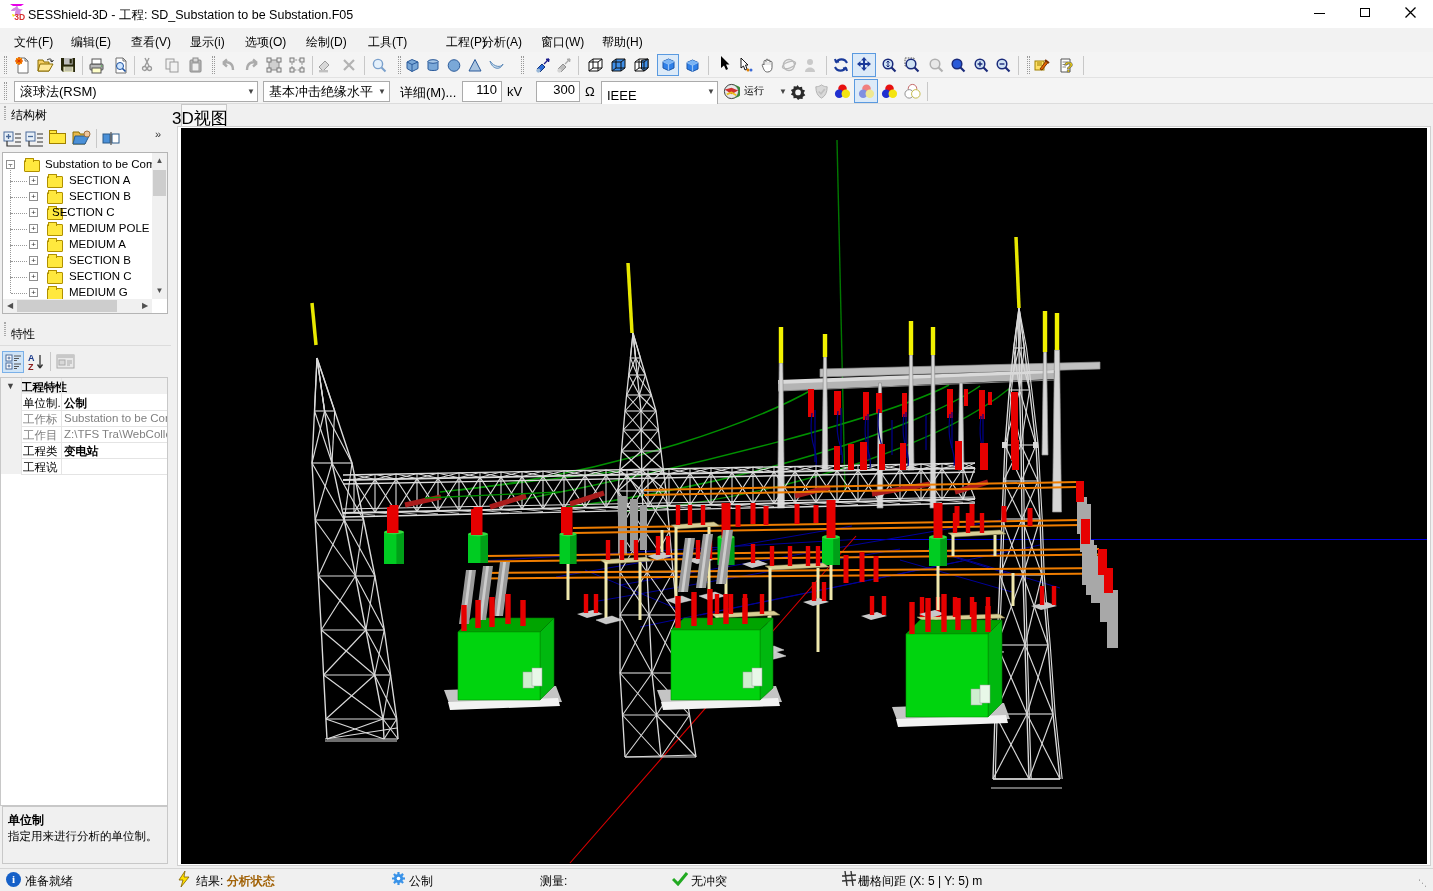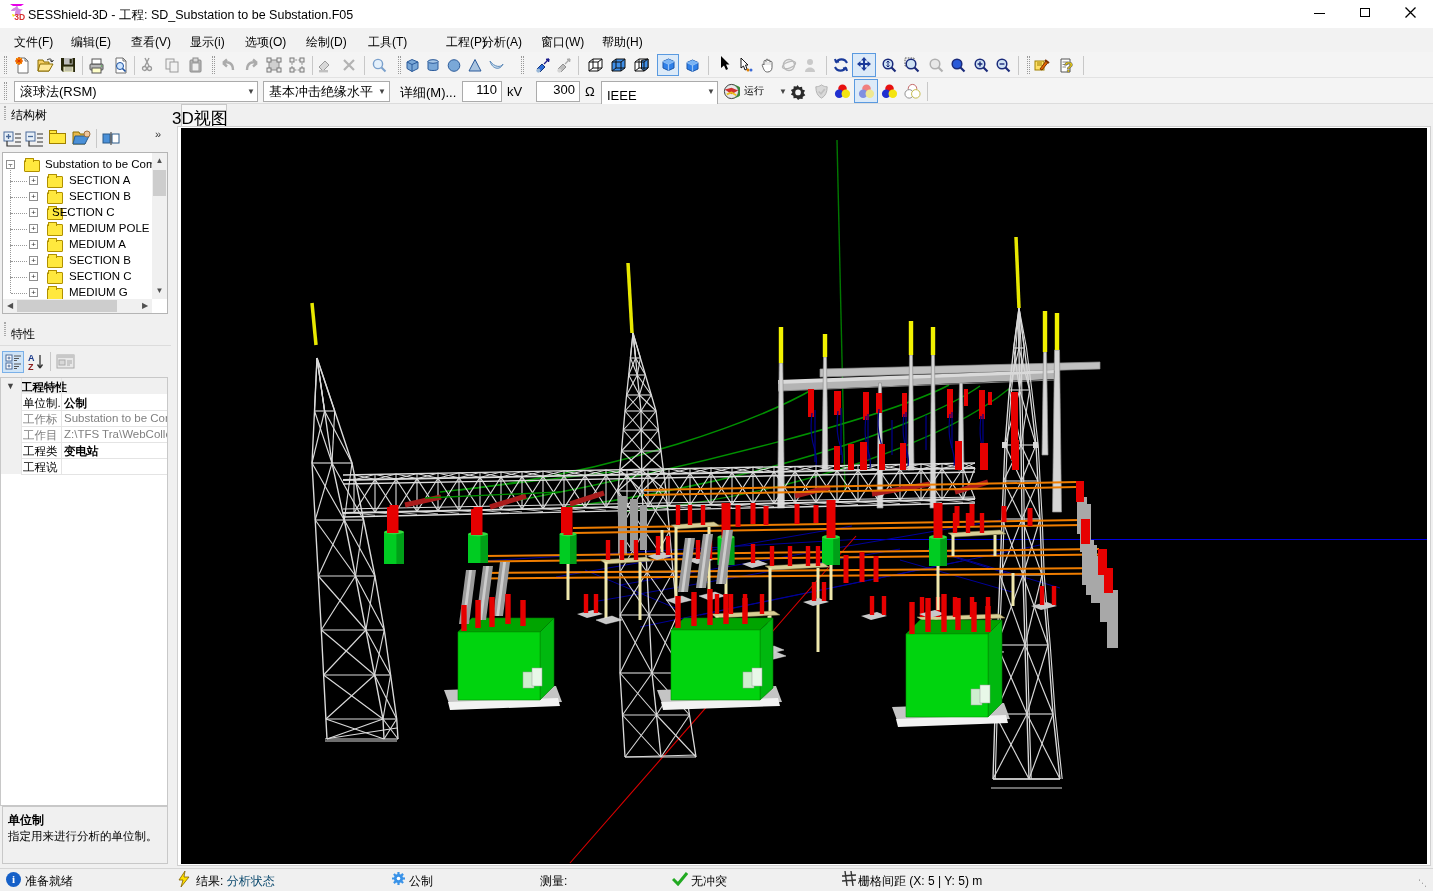--- a/index.html
+++ b/index.html
@@ -1114,21 +1114,21 @@
     <rect x="471.0" y="509.0" width="9.0" height="26.0" fill="#e60000"></rect>
     <rect x="561.0" y="507.0" width="9.0" height="26.0" fill="#e60000"></rect>
   </svg>
 
 <div class="abs" style="left:0;top:868px;width:1433px;height:23px;background:#f0f0f0;border-top:1px solid #d5d5d5"></div>
 <div class="abs" style="left:6px;top:872px;width:15px;height:15px;border-radius:50%;background:#1560c8;color:#fff;font-size:11px;font-weight:bold;text-align:center;line-height:15px;font-family:'Liberation Serif',serif">i</div>
 <div class="abs" style="left:25px;top:873px;font-size:12px">准备就绪</div>
 <svg class="abs" style="left:177px;top:871px" width="14" height="16" viewBox="0 0 14 16">
     <path d="M8,0 L2,9 L6,9 L4,16 L12,6 L7,6 Z" fill="#ffe000" stroke="#806000" stroke-width="0.8"></path>
   </svg>
-<div class="abs" style="left:196px;top:873px;font-size:12px">结果: <span style="color:#0c4a6e;font-weight:normal">分析状态</span></div>
+<div class="abs" style="left:196px;top:873px;font-size:12px">结果: <span style="color:#a16207;font-weight:bold">分析状态</span></div>
 <svg class="abs" style="left:391px;top:871px" width="15" height="15" viewBox="0 0 15 15">
     <circle cx="7.5" cy="7.5" r="4.6" fill="#3a93e8"></circle>
     <g stroke="#3a93e8" stroke-width="2.2">
       <line x1="7.5" y1="7.5" x2="14.0" y2="7.5"></line>
       <line x1="7.5" y1="7.5" x2="12.098023749586797" y2="12.094363677184878"></line>
       <line x1="7.5" y1="7.5" x2="7.5051761236197665" y2="13.999997939056925"></line>
       <line x1="7.5" y1="7.5" x2="2.909299308669966" y2="12.10168090621481"></line>
       <line x1="7.5" y1="7.5" x2="1.000008243770993" y2="7.510352243957164"></line>
       <line x1="7.5" y1="7.5" x2="2.8946648552502268" y2="2.912965205654901"></line>
       <line x1="7.5" y1="7.5" x2="7.48447164227017" y2="1.000018548479833"></line>

